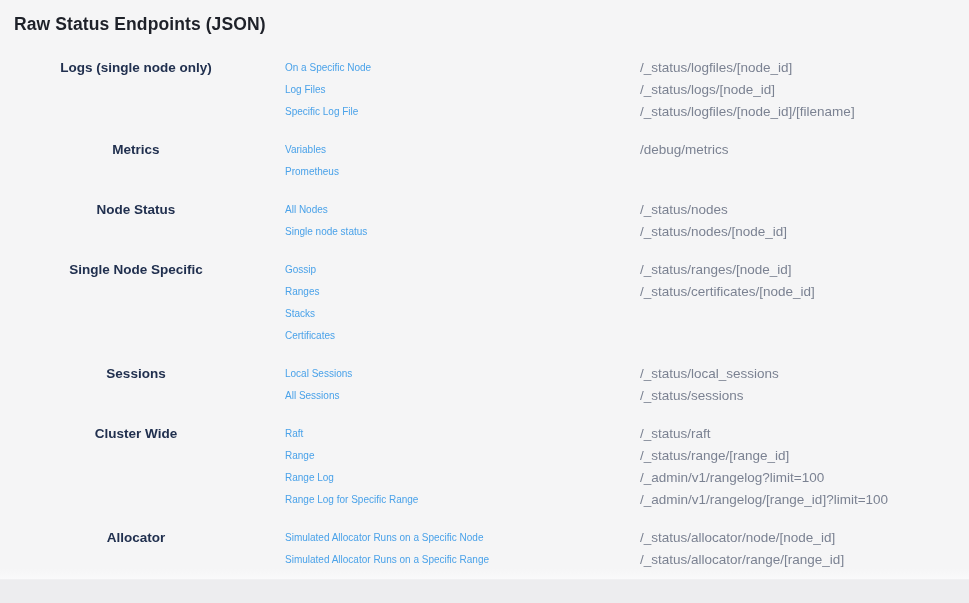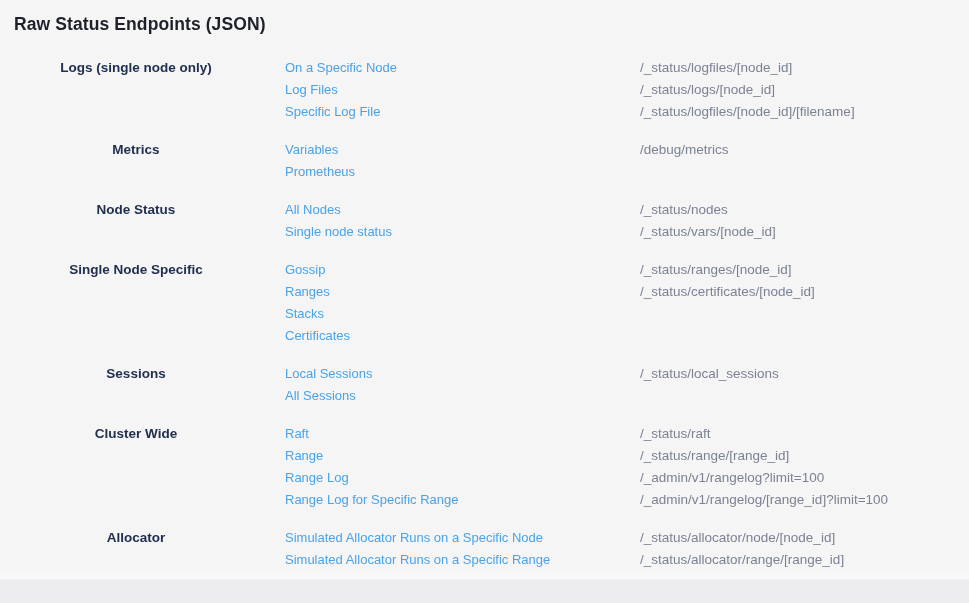--- a/index.html
+++ b/index.html
@@ -38,21 +38,21 @@
     line-height: 22px;
     font-weight: 600;
     color: #21304f;
     white-space: nowrap;
   }
   .links-col, .paths-col {
     display: flex;
     flex-direction: column;
   }
   .endpoint-link {
-    font-size: 13px;
+    font-size: 10px;
     line-height: 22px;
     color: #4aa2e9;
     text-decoration: none;
     white-space: nowrap;
     cursor: pointer;
     align-self: flex-start;
   }
   .endpoint-path {
     font-size: 13.5px;
     line-height: 22px;
@@ -108,21 +108,21 @@
         </div>
       </div>
       <div class="group">
         <div class="group-label">Node Status</div>
         <div class="links-col">
           <a class="endpoint-link" href="#">All Nodes</a>
           <a class="endpoint-link" href="#">Single node status</a>
         </div>
         <div class="paths-col">
           <div class="endpoint-path">/_status/nodes</div>
-          <div class="endpoint-path">/_status/vars/[node_id]</div>
+          <div class="endpoint-path">/_status/nodes/[node_id]</div>
         </div>
       </div>
       <div class="group">
         <div class="group-label">Single Node Specific</div>
         <div class="links-col">
           <a class="endpoint-link" href="#">Gossip</a>
           <a class="endpoint-link" href="#">Ranges</a>
           <a class="endpoint-link" href="#">Stacks</a>
           <a class="endpoint-link" href="#">Certificates</a>
         </div>
@@ -132,20 +132,21 @@
         </div>
       </div>
       <div class="group">
         <div class="group-label">Sessions</div>
         <div class="links-col">
           <a class="endpoint-link" href="#">Local Sessions</a>
           <a class="endpoint-link" href="#">All Sessions</a>
         </div>
         <div class="paths-col">
           <div class="endpoint-path">/_status/local_sessions</div>
+          <div class="endpoint-path">/_status/sessions</div>
         </div>
       </div>
       <div class="group">
         <div class="group-label">Cluster Wide</div>
         <div class="links-col">
           <a class="endpoint-link" href="#">Raft</a>
           <a class="endpoint-link" href="#">Range</a>
           <a class="endpoint-link" href="#">Range Log</a>
           <a class="endpoint-link" href="#">Range Log for Specific Range</a>
         </div>

